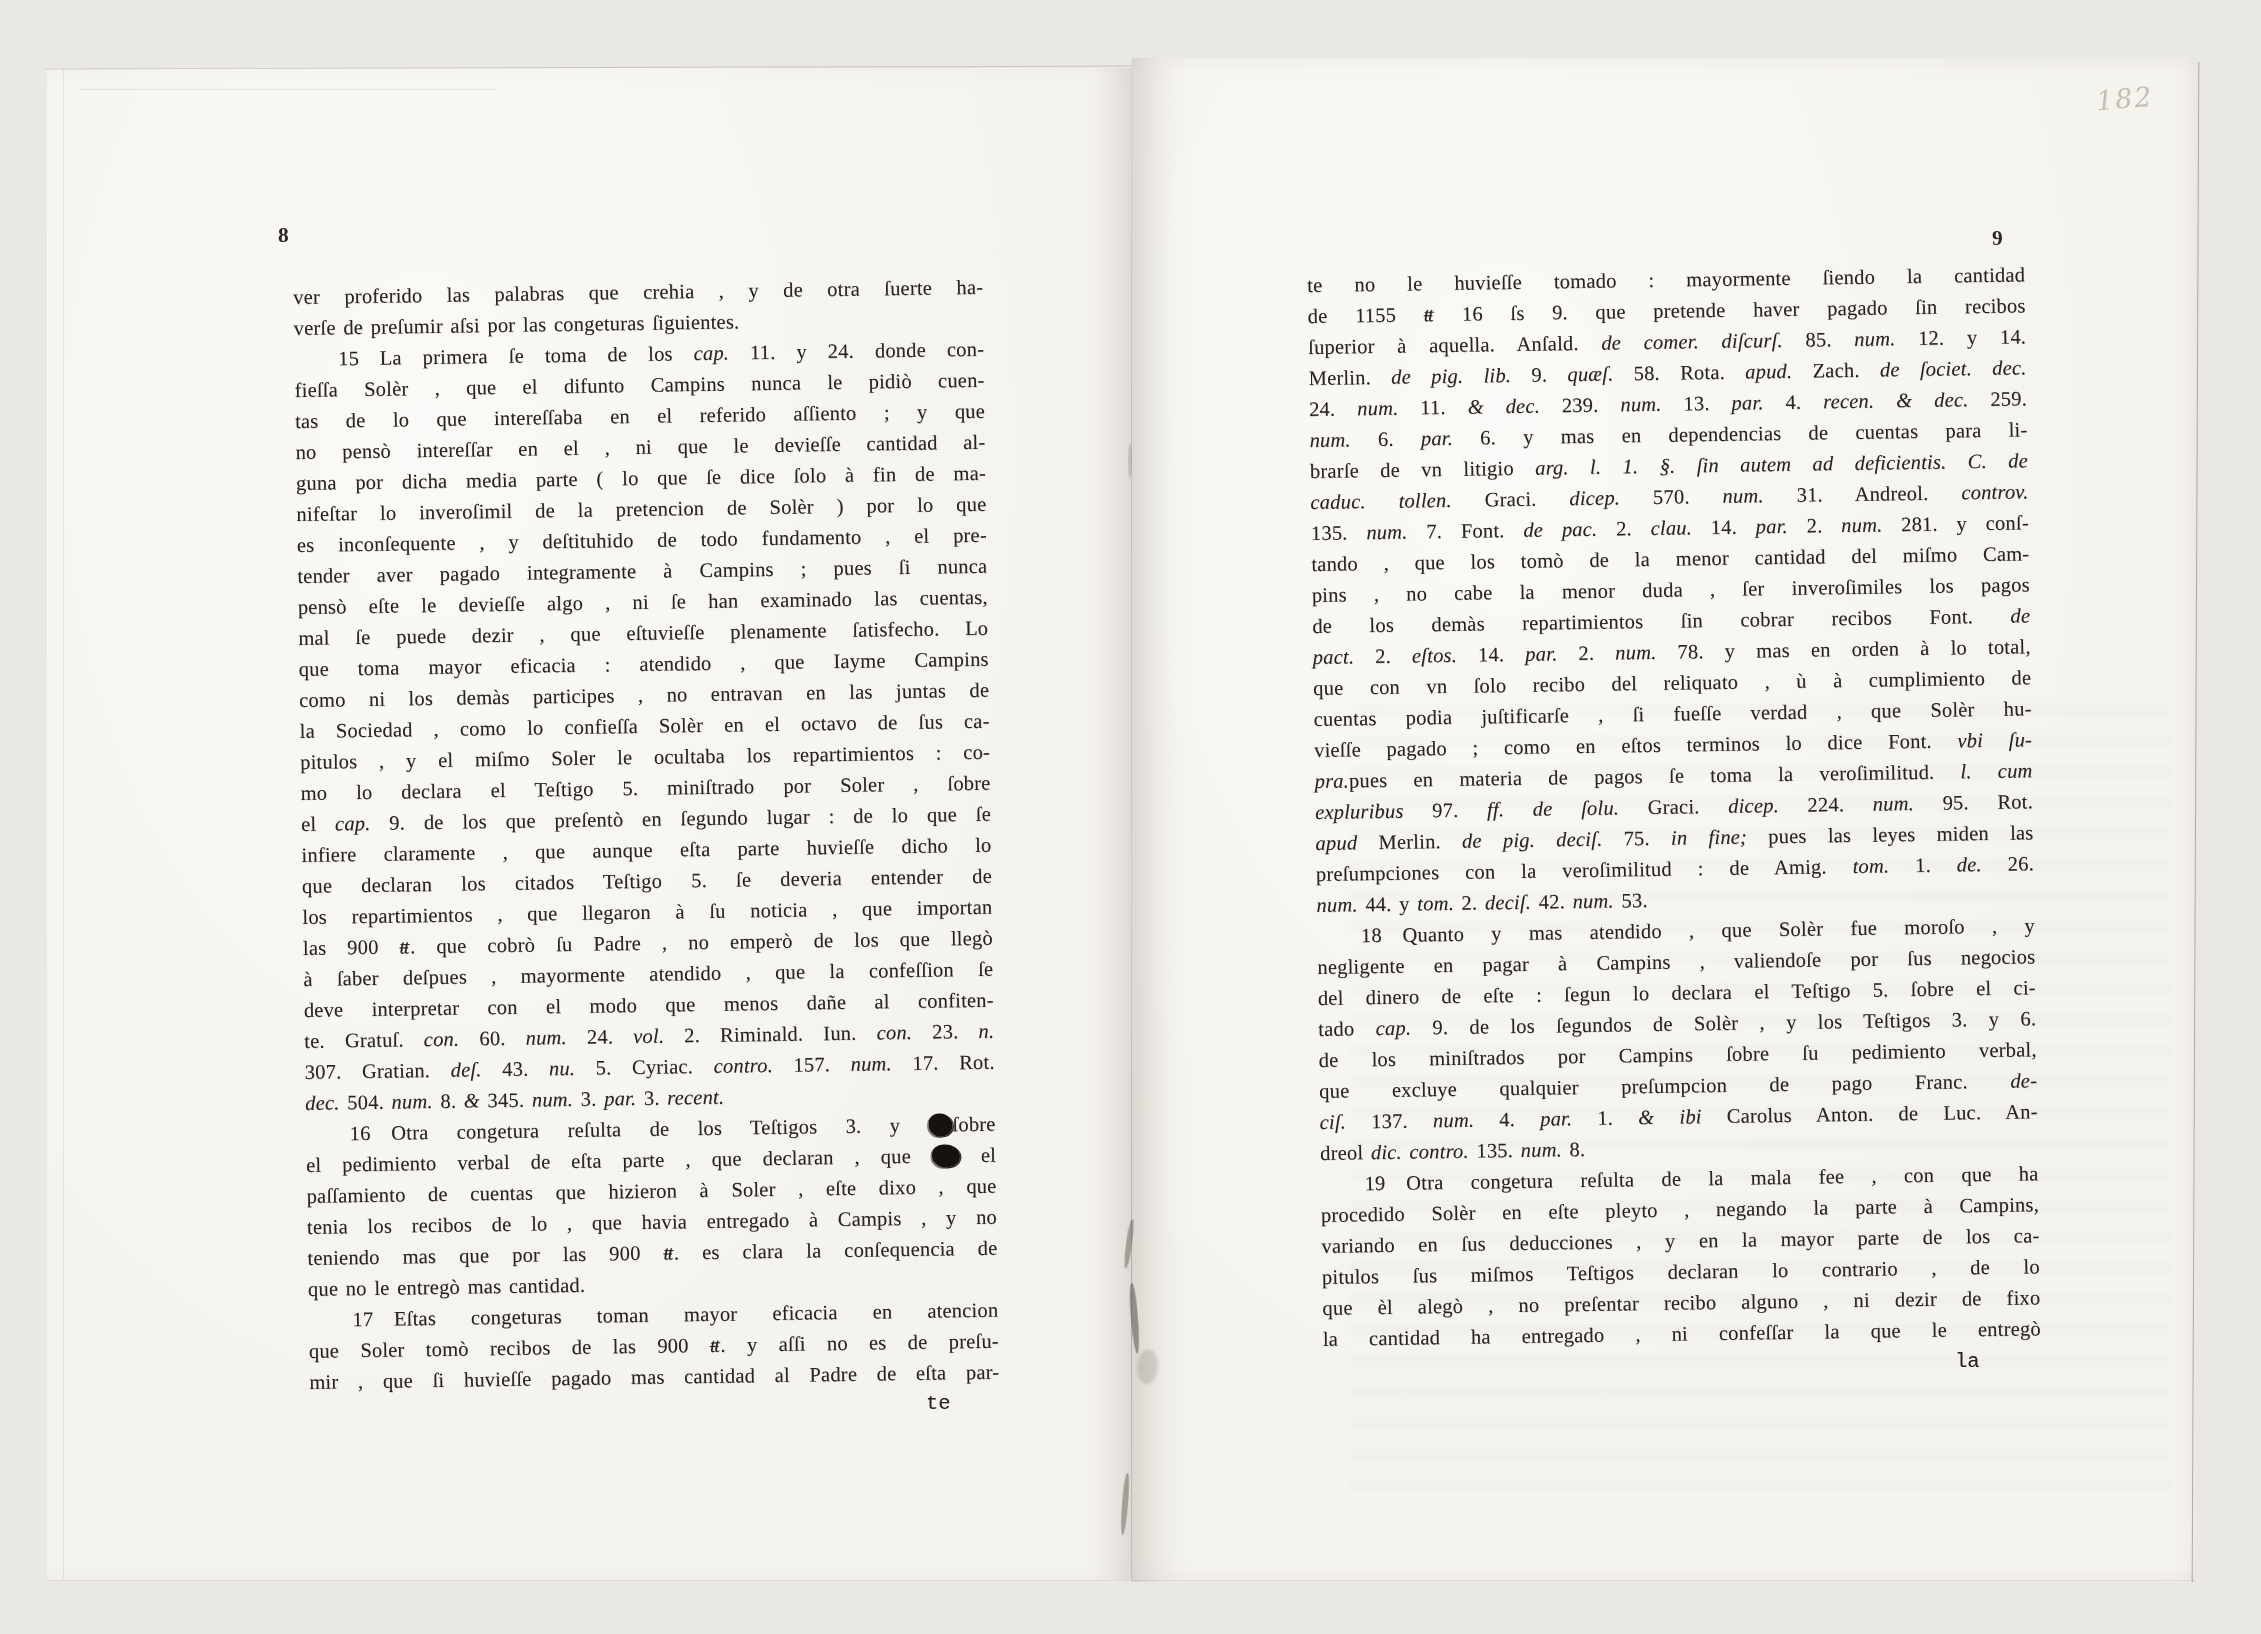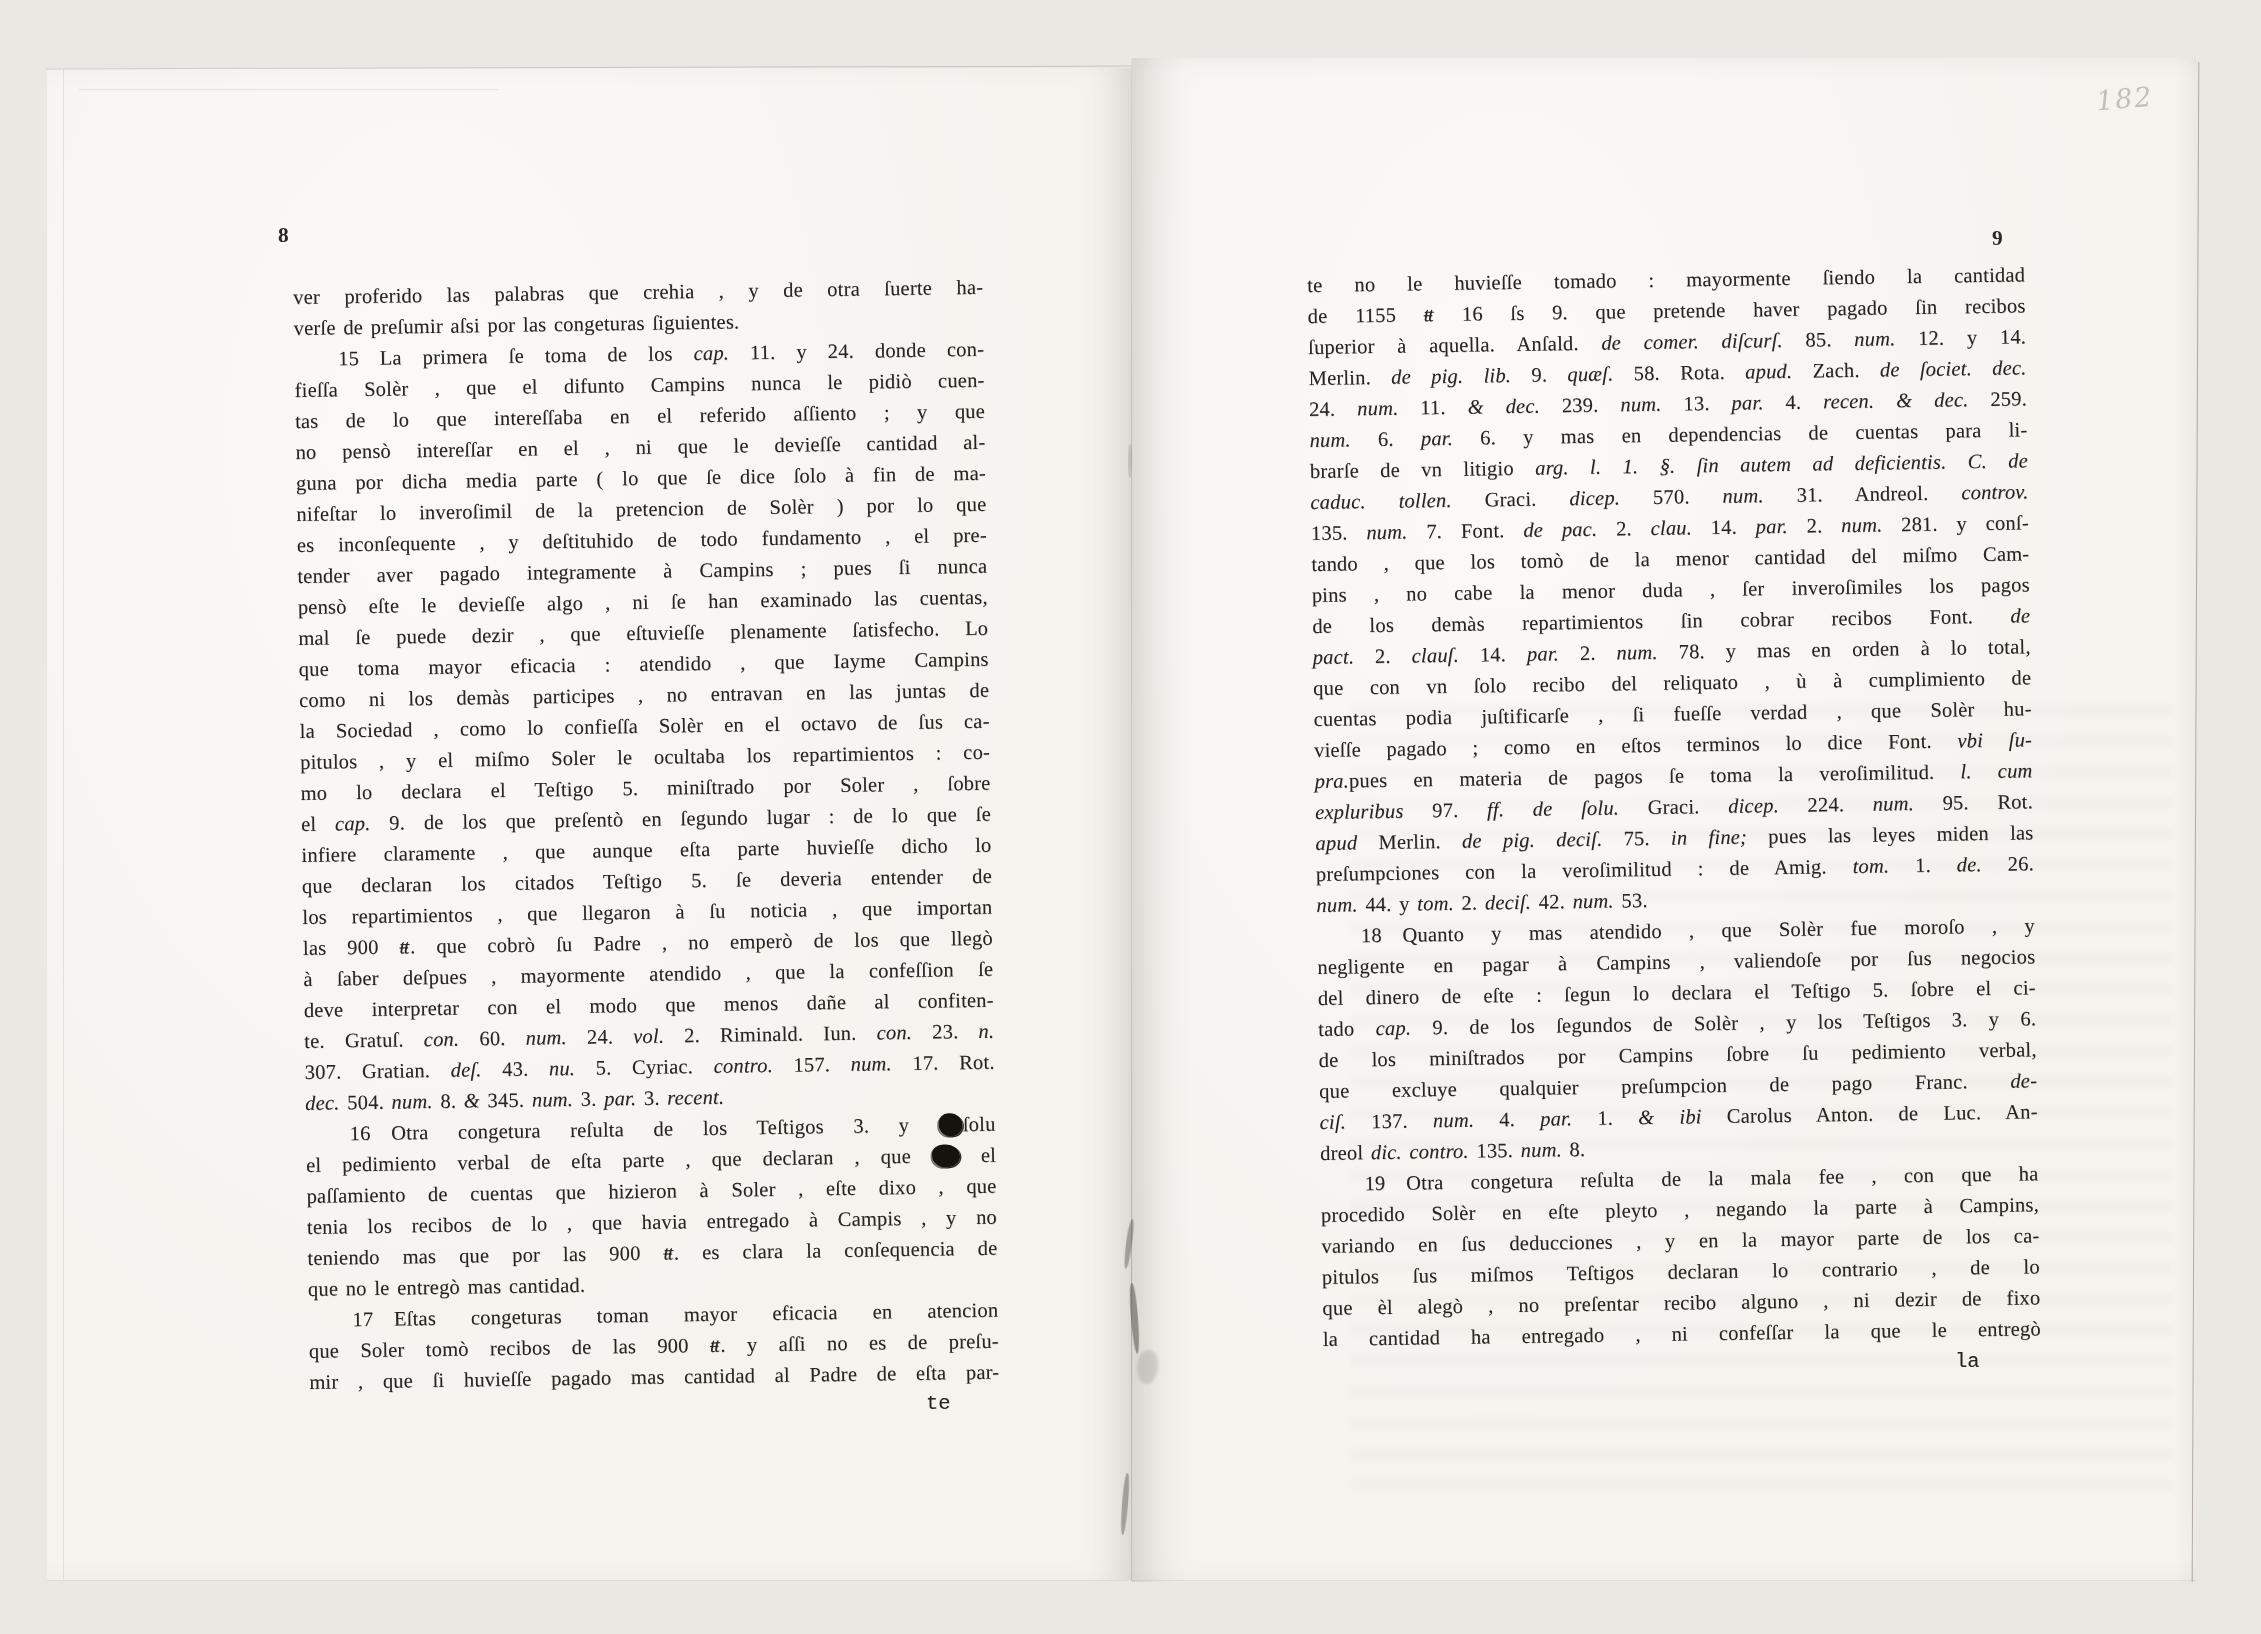--- a/index.html
+++ b/index.html
@@ -122,21 +122,21 @@
       <div class="line"><span>el </span><span class="i">cap.</span><span> 9. de los que preſentò en ſegundo lugar : de lo que ſe</span></div>
       <div class="line"><span>infiere claramente , que aunque eſta parte huvieſſe dicho lo</span></div>
       <div class="line"><span>que declaran los citados Teſtigo 5. ſe deveria entender de</span></div>
       <div class="line"><span>los repartimientos , que llegaron à ſu noticia , que importan</span></div>
       <div class="line"><span>las 900 </span><span class="lib">tt</span><span>. que cobrò ſu Padre , no emperò de los que llegò</span></div>
       <div class="line"><span>à ſaber deſpues , mayormente atendido , que la confeſſion ſe</span></div>
       <div class="line"><span>deve interpretar con el modo que menos dañe al confiten-</span></div>
       <div class="line"><span>te. Gratuſ. </span><span class="i">con.</span><span> 60. </span><span class="i">num.</span><span> 24. </span><span class="i">vol.</span><span> 2. Riminald. Iun. </span><span class="i">con.</span><span> 23. </span><span class="i">n.</span></div>
       <div class="line"><span>307. Gratian. </span><span class="i">deſ.</span><span> 43. </span><span class="i">nu.</span><span> 5. Cyriac. </span><span class="i">contro.</span><span> 157. </span><span class="i">num.</span><span> 17. Rot.</span></div>
       <div class="line short"><span class="i">dec.</span><span> 504. </span><span class="i">num.</span><span> 8. </span><span class="i">&amp;</span><span> 345. </span><span class="i">num.</span><span> 3. </span><span class="i">par.</span><span> 3. </span><span class="i">recent.</span></div>
-      <div class="line indent"><span>16 Otra congetura reſulta de los Teſtigos 3. y </span><span class="blot">6.</span><span>ſolu</span></div>
+      <div class="line indent"><span>16 Otra congetura reſulta de los Teſtigos 3. y </span><span class="blot">6.</span><span>ſobre</span></div>
       <div class="line"><span>el pedimiento verbal de eſta parte , que declaran , que </span><span class="blot">en</span><span> el</span></div>
       <div class="line"><span>paſſamiento de cuentas que hizieron à Soler , eſte dixo , que</span></div>
       <div class="line"><span>tenia los recibos de lo , que havia entregado à Campis , y no</span></div>
       <div class="line"><span>teniendo mas que por las 900 </span><span class="lib">tt</span><span>. es clara la conſequencia de</span></div>
       <div class="line short"><span>que no le entregò mas cantidad.</span></div>
       <div class="line indent"><span>17 Eſtas congeturas toman mayor eficacia en atencion</span></div>
       <div class="line"><span>que Soler tomò recibos de las 900 </span><span class="lib">tt</span><span>. y aſſi no es de preſu-</span></div>
       <div class="line"><span>mir , que ſi huvieſſe pagado mas cantidad al Padre de eſta par-</span></div>
     </div>
   <div class="textblock tb-right" id="tb-right">
@@ -145,21 +145,21 @@
       <div class="line"><span>ſuperior à aquella. Anſald. </span><span class="i">de comer. diſcurſ.</span><span> 85. </span><span class="i">num.</span><span> 12. y 14.</span></div>
       <div class="line"><span>Merlin. </span><span class="i">de pig. lib.</span><span> 9. </span><span class="i">quæſ.</span><span> 58. Rota. </span><span class="i">apud.</span><span> Zach. </span><span class="i">de ſociet. dec.</span></div>
       <div class="line"><span>24. </span><span class="i">num.</span><span> 11. </span><span class="i">&amp; dec.</span><span> 239. </span><span class="i">num.</span><span> 13. </span><span class="i">par.</span><span> 4. </span><span class="i">recen. &amp; dec.</span><span> 259.</span></div>
       <div class="line"><span class="i">num.</span><span> 6. </span><span class="i">par.</span><span> 6. y mas en dependencias de cuentas para li-</span></div>
       <div class="line"><span>brarſe de vn litigio </span><span class="i">arg. l. 1. §. ſin autem ad deficientis. C. de</span></div>
       <div class="line"><span class="i">caduc. tollen.</span><span> Graci. </span><span class="i">dicep.</span><span> 570. </span><span class="i">num.</span><span> 31. Andreol. </span><span class="i">controv.</span></div>
       <div class="line"><span>135. </span><span class="i">num.</span><span> 7. Font. </span><span class="i">de pac.</span><span> 2. </span><span class="i">clau.</span><span> 14. </span><span class="i">par.</span><span> 2. </span><span class="i">num.</span><span> 281. y conſ-</span></div>
       <div class="line"><span>tando , que los tomò de la menor cantidad del miſmo Cam-</span></div>
       <div class="line"><span>pins , no cabe la menor duda , ſer inveroſimiles los pagos</span></div>
       <div class="line"><span>de los demàs repartimientos ſin cobrar recibos Font. </span><span class="i">de</span></div>
-      <div class="line"><span class="i">pact.</span><span> 2. </span><span class="i">clauſ.</span><span> 14. </span><span class="i">par.</span><span> 2. </span><span class="i">num.</span><span> 78. y mas en orden à lo total,</span></div>
+      <div class="line"><span class="i">pact.</span><span> 2. </span><span class="i">eſtos.</span><span> 14. </span><span class="i">par.</span><span> 2. </span><span class="i">num.</span><span> 78. y mas en orden à lo total,</span></div>
       <div class="line"><span>que con vn ſolo recibo del reliquato , ù à cumplimiento de</span></div>
       <div class="line"><span>cuentas podia juſtificarſe , ſi fueſſe verdad , que Solèr hu-</span></div>
       <div class="line"><span>vieſſe pagado ; como en eſtos terminos lo dice Font. </span><span class="i">vbi ſu-</span></div>
       <div class="line"><span class="i">pra.</span><span>pues en materia de pagos ſe toma la veroſimilitud. </span><span class="i">l. cum</span></div>
       <div class="line"><span class="i">expluribus</span><span> 97. </span><span class="i">ff. de ſolu.</span><span> Graci. </span><span class="i">dicep.</span><span> 224. </span><span class="i">num.</span><span> 95. Rot.</span></div>
       <div class="line"><span class="i">apud</span><span> Merlin. </span><span class="i">de pig. deciſ.</span><span> 75. </span><span class="i">in fine;</span><span> pues las leyes miden las</span></div>
       <div class="line"><span>preſumpciones con la veroſimilitud : de Amig. </span><span class="i">tom.</span><span> 1. </span><span class="i">de.</span><span> 26.</span></div>
       <div class="line short"><span class="i">num.</span><span> 44. y </span><span class="i">tom.</span><span> 2. </span><span class="i">deciſ.</span><span> 42. </span><span class="i">num.</span><span> 53.</span></div>
       <div class="line indent"><span>18 Quanto y mas atendido , que Solèr fue moroſo , y</span></div>
       <div class="line"><span>negligente en pagar à Campins , valiendoſe por ſus negocios</span></div>

